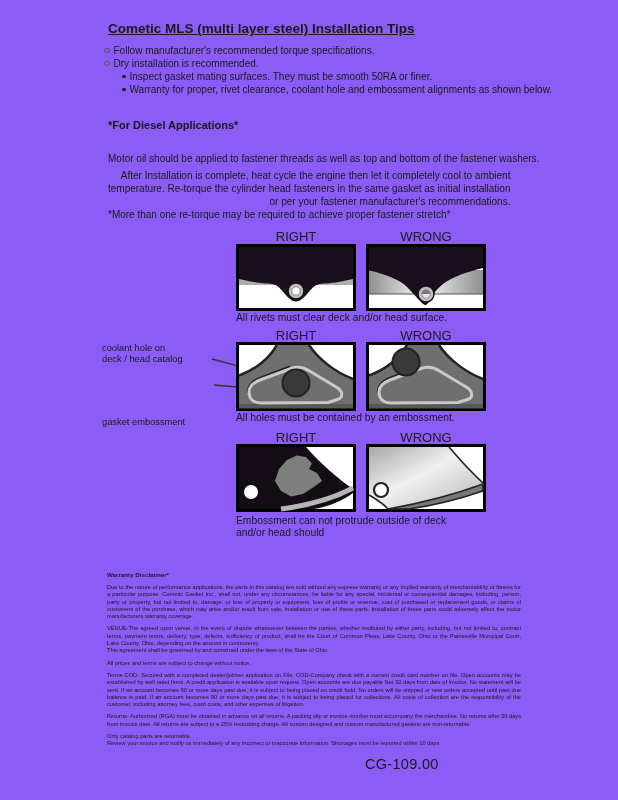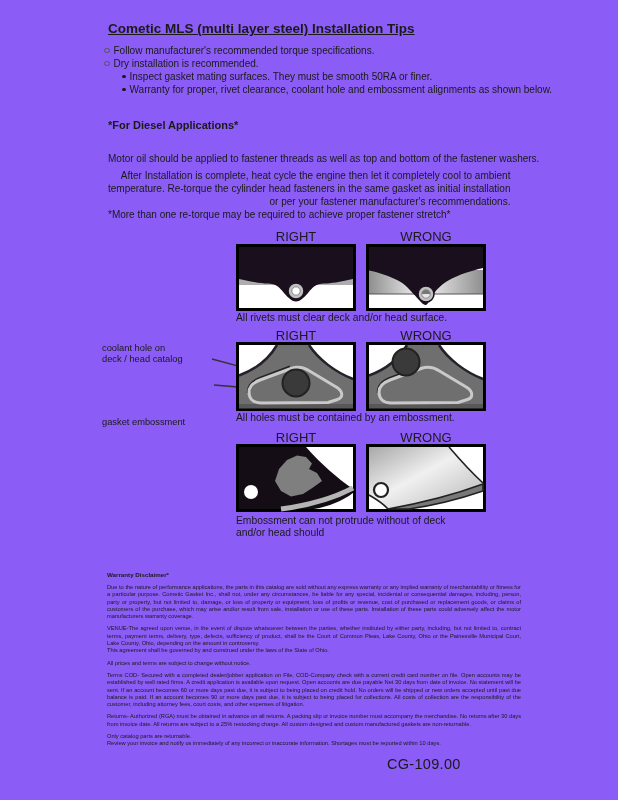--- a/index.html
+++ b/index.html
@@ -165,31 +165,31 @@
     <rect x="1.5" y="1.5" width="117" height="65" fill="#ffffff" stroke="#000000" stroke-width="3"></rect>
     <path d="M3,3 L83,3 C95,17 106,29 117,39 L117,43 C80,52 45,61 22,65 L3,65 Z" fill="url(#g4)"></path>
     <path d="M83,3 C95,17 106,29 117,39" fill="none" stroke="#222222" stroke-width="1.6"></path>
     <path d="M22,65 C58,58.5 90,50 117,40 L117,47 C92,55.5 64,62 43,65 Z" fill="#787878" stroke="#222222" stroke-width="1.6"></path>
     <path d="M3,51 C11,55.5 17,59.5 22,65 L3,65 Z" fill="#ffffff"></path>
     <path d="M3,51 C11,55.5 17,59.5 22,65" fill="none" stroke="#222222" stroke-width="1.6"></path>
     <circle cx="15" cy="46" r="7" fill="#ffffff" stroke="#222222" stroke-width="2.2"></circle>
   </svg>
 
   <div class="abs caption" style="left:236px;top:515px;">
-    <div>Embossment can not protrude without of deck</div>
+    <div>Embossment can not protrude outside of deck</div>
     <div>and/or head should</div>
   </div>
 
   <div class="abs fine-wrap" style="left:107px;top:571px;">
     <p class="fine-head">Warranty Disclaimer*</p>
     <p class="fine">Due to the nature of performance applications, the parts in this catalog are sold without any express warranty or any implied warranty of merchantability or fitness for a particular purpose.  Cometic Gasket Inc., shall not, under any circumstances, be liable for any special, incidental or consequential damages, including, person, party or property, but not limited to, damage, or loss of property or equipment, loss of profits or revenue, cost of purchased or replacement goods, or claims of customers of the purchase, which may arise and/or result from sale, installation or use of these parts.  Installation of these parts could adversely affect the motor manufacturers warranty coverage.</p>
     <p class="fine fine-tight">VENUE-The agreed upon venue, in the event of dispute whatsoever between the parties, whether instituted by either party, including, but not limited to, contract terms, payment terms, delivery, type, defects, sufficiency of product, shall be the Court of Common Pleas, Lake County, Ohio or the Painesville Municipal Court, Lake County, Ohio, depending on the amount in controversy.</p>
     <p class="fine">This agreement shall be governed by and construed under the laws of the State of Ohio.</p>
     <p class="fine">All prices and terms are subject to change without notice.</p>
     <p class="fine">Terms COD- Secured with a completed dealer/jobber application on File, COD-Company check with a current credit card number on file.  Open accounts may be established by well rated firms.  A credit application is available upon request.  Open accounts are due payable Net 30 days from date of invoice.  No statement will be sent.  If an account becomes 60 or more days past due, it is subject to being placed on credit hold.  No orders will be shipped or new orders accepted until past due balance is paid.  If an account becomes 90 or more days past due, it is subject to being placed for collections.  All costs of collection are the responsibility of the customer, including attorney fees, court costs, and other expenses of litigation.</p>
     <p class="fine">Returns- Authorized (RGA) must be obtained in advance on all returns.  A packing slip or invoice number must accompany the merchandise.  No returns after 30 days from invoice date.  All returns are subject to a 25% restocking charge.  All custom designed and custom manufactured gaskets are non-returnable.</p>
     <p class="fine fine-tight">Only catalog parts are returnable.</p>
     <p class="fine">Review your invoice and notify us immediately of any incorrect or inaccurate information.  Shortages must be reported within 10 days.</p>
   </div>
 
-  <div class="abs footer-code" style="left:387px;top:756px;text-align:center;">CG-109.00</div>
+  <div class="abs footer-code" style="left:365px;top:756px;text-align:center;">CG-109.00</div>
 
 </div>
 
 </body></html>

